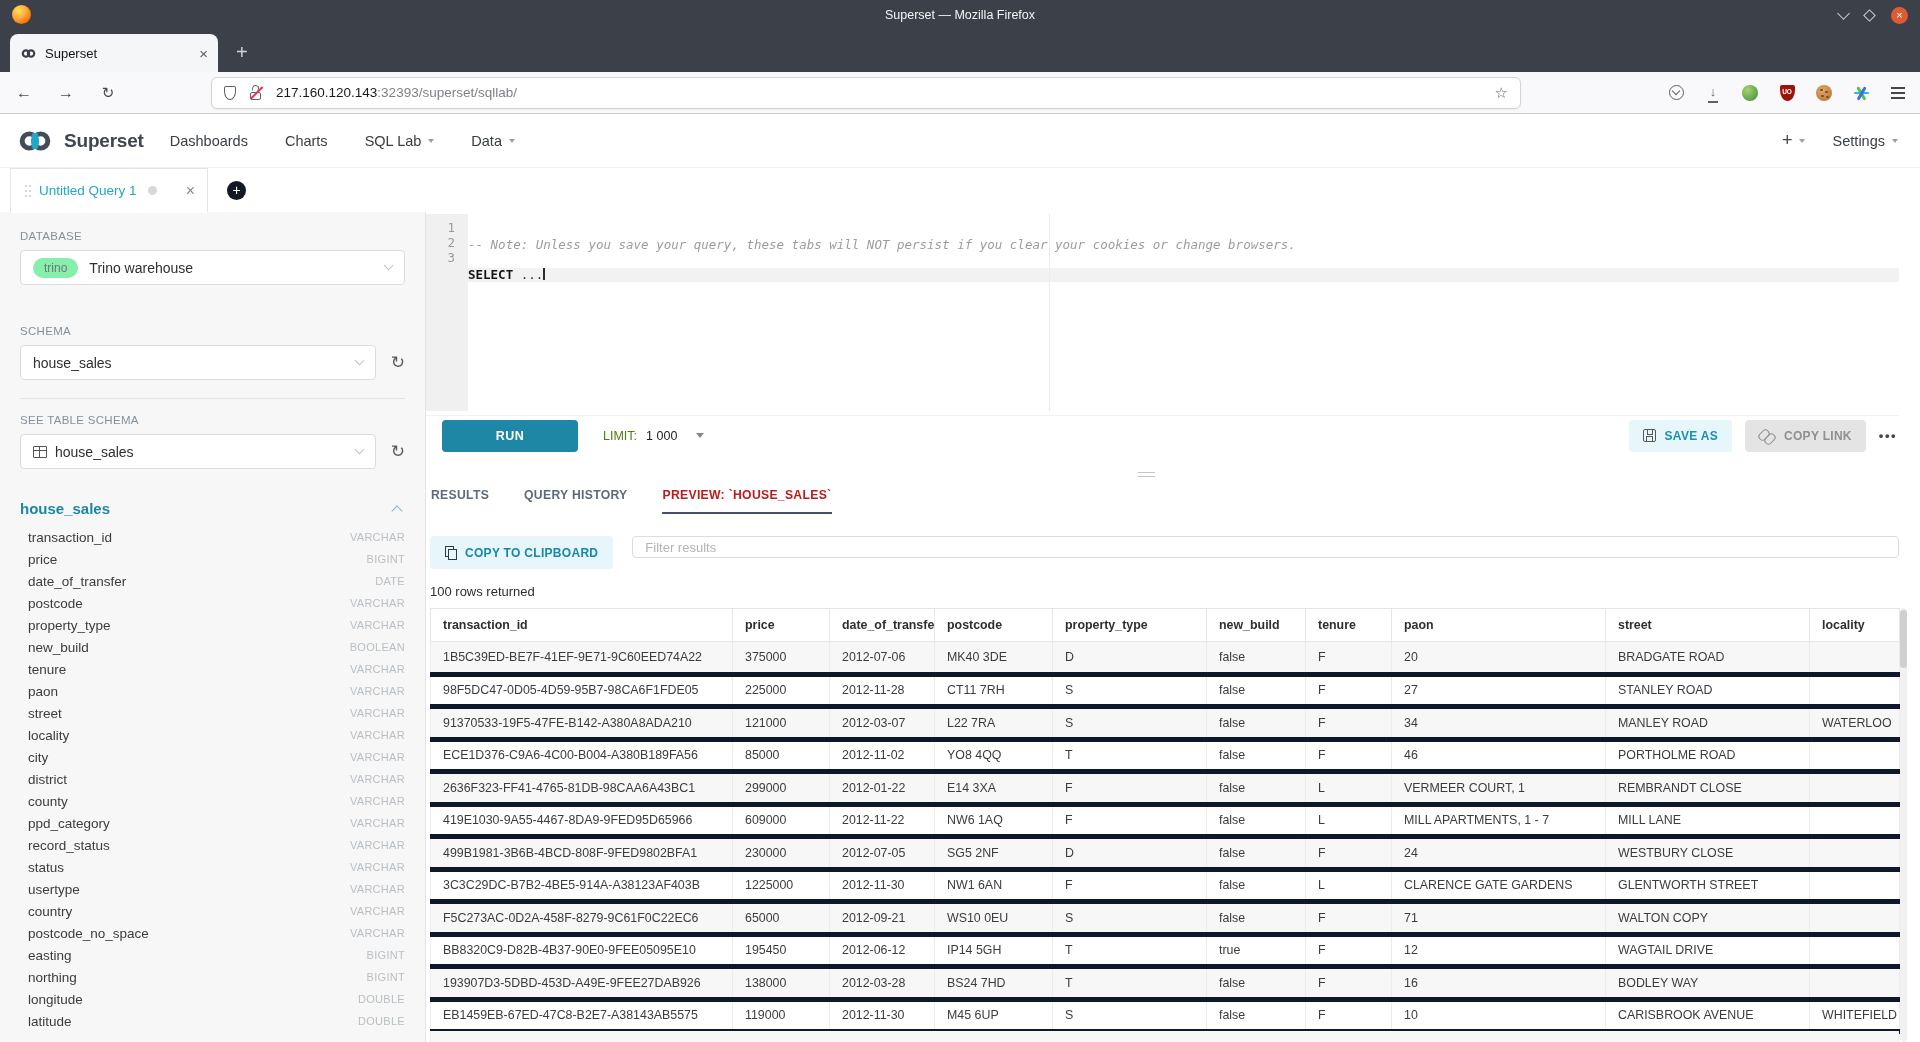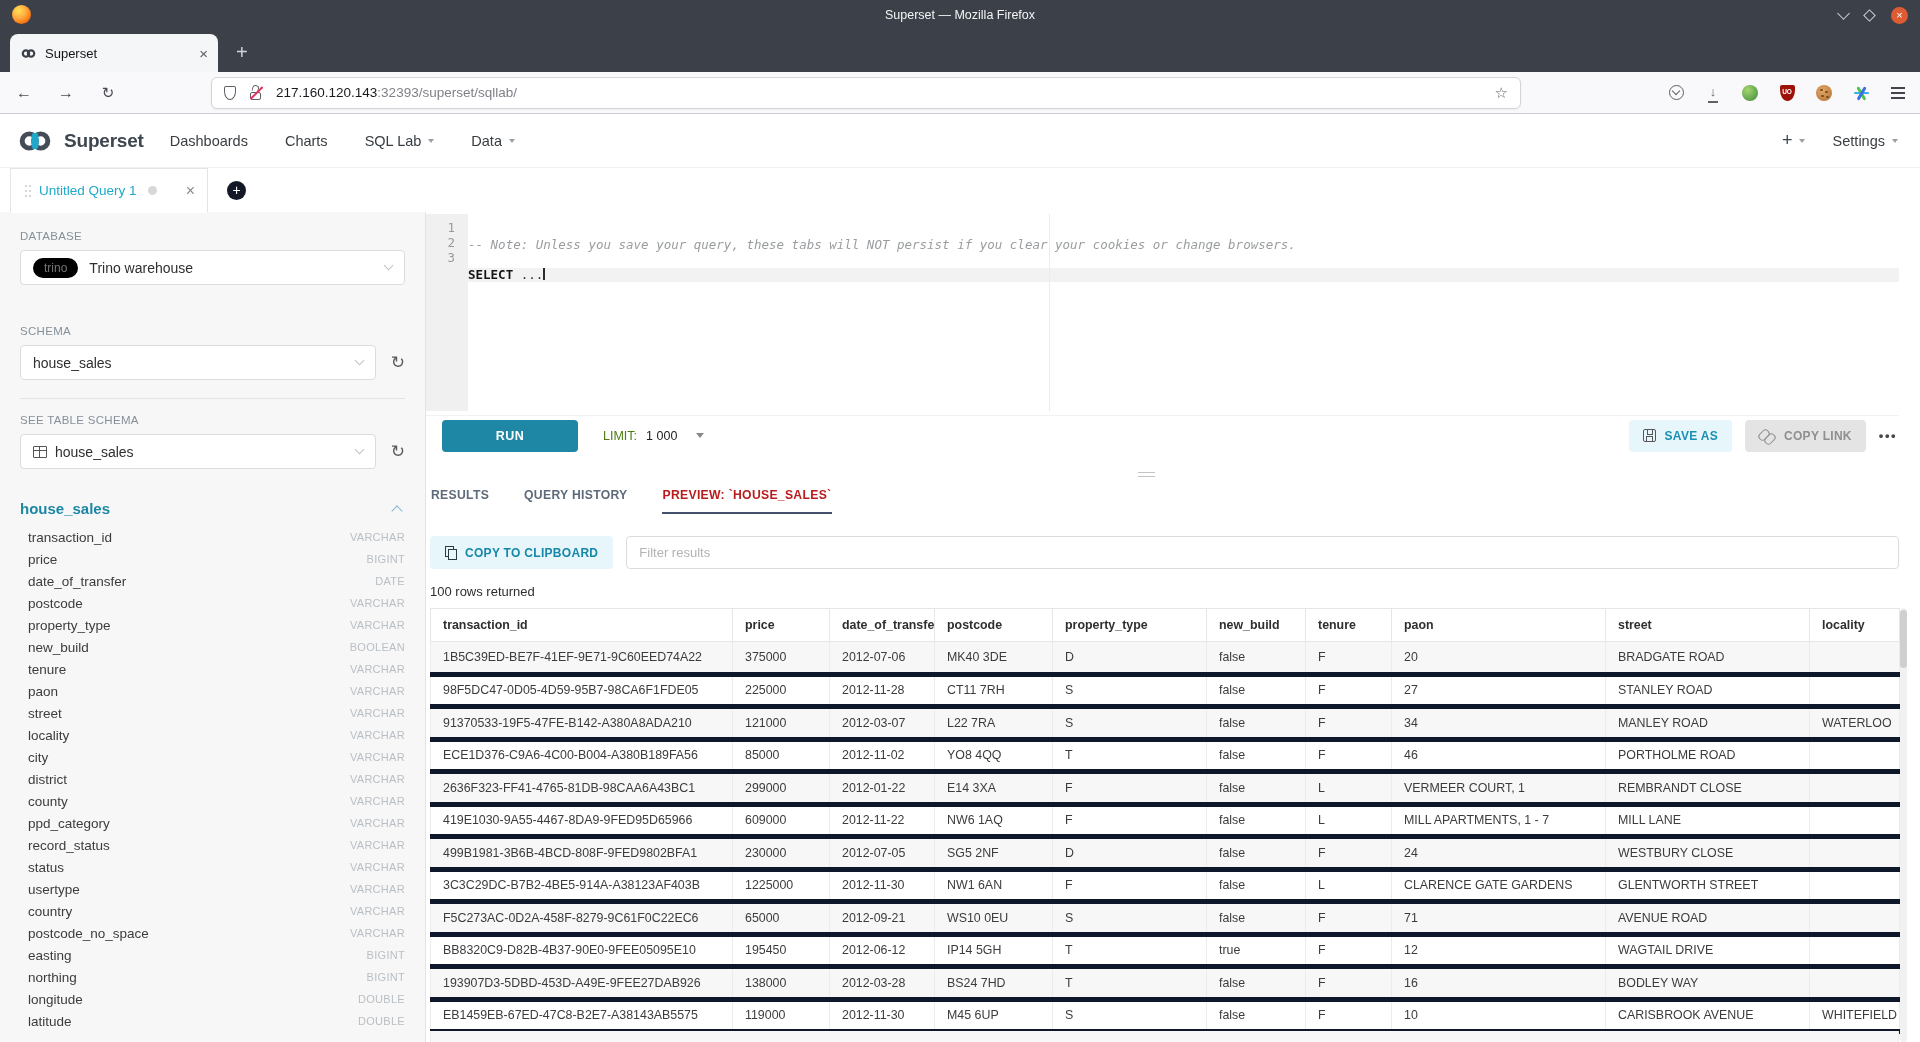--- a/index.html
+++ b/index.html
@@ -88,21 +88,21 @@
   .add-tab{align-self:center;margin-left:19px;width:19px;height:19px;border-radius:50%;background:#131827;color:#fff;
     font-size:14px;line-height:18px;text-align:center}
   .add-tab::before{content:"+"}
 
   
   .main{position:absolute;top:212px;left:0;right:0;bottom:0;display:flex}
   .sidebar{width:426px;background:#f7f7f7;border-right:1px solid #e3e3e3;padding:18px 20px 0}
   .side-label{font-size:11.5px;color:#85909a;letter-spacing:.3px;margin-bottom:8px}
   .select{height:35px;background:#fff;border:1px solid #dcdcdc;border-radius:4px;display:flex;align-items:center;padding:0 12px}
   .chev-down{width:7px;height:7px;border-right:1.6px solid #c3c3c3;border-bottom:1.6px solid #c3c3c3;transform:rotate(45deg);margin-top:-4px;margin-left:auto}
-  .db-pill{background:#000000;border-radius:11px;padding:3px 11px;font-size:12px;color:#757575;margin-right:11px}
+  .db-pill{background:#86efac;border-radius:11px;padding:3px 11px;font-size:12px;color:#757575;margin-right:11px}
   .select-value{font-size:14px;color:#2f2f2f}
   .mt22{margin-top:40px}
   .row-refresh{display:flex;align-items:center;gap:15px}
   .row-refresh .select{flex:1}
   .icon-refresh{color:#595959;font-size:17px}
   .icon-refresh::before{content:"↻"}
   .side-divider{height:1px;background:#e4e4e4;margin:18px 0 15px}
   .icon-grid{position:relative;width:14px;height:12px;border:1.5px solid #555;border-radius:1px;margin-right:8px}
   .icon-grid::before{content:"";position:absolute;left:0;right:0;top:3px;height:1.5px;background:#555}
   .icon-grid::after{content:"";position:absolute;top:0;bottom:0;left:4.5px;width:1.5px;background:#555}
@@ -151,27 +151,27 @@
   .icon-chain::after{left:7px;top:5px}
   .more-dots{color:#4a4a4a;font-size:13px;font-weight:bold;letter-spacing:1.5px;margin-right:2px}
   .more-dots::before{content:"•••"}
 
   
   .south{position:absolute;top:243px;left:0;right:0;bottom:0}
   .drag-handle{position:absolute;top:17px;left:712px;width:17px;height:5px;border-top:1px solid #c4c4c4;border-bottom:1px solid #c4c4c4}
   .res-tabs{position:absolute;top:29px;left:4px;display:flex;gap:33px}
   .res-tab{font-size:12.2px;font-weight:bold;letter-spacing:.3px;color:#5d6a79;padding:4px 1px 10px}
   .res-tab.active{color:#b91c1c;border-bottom:2.5px solid #45516b}
-  .filter-row{position:absolute;top:81px;left:4px;right:21px;display:flex;gap:13px}
+  .filter-row{position:absolute;top:81px;left:4px;right:21px;display:flex;gap:19px}
   .copy-clip-btn{height:33px;padding:0 15px;background:#e7f6fb;border:none;border-radius:4px;color:#1787a8;
     font-weight:bold;font-size:12px;letter-spacing:.3px;display:flex;align-items:center;gap:9px;font-family:inherit}
   .icon-copy{position:relative;width:11px;height:13px}
   .icon-copy::before{content:"";position:absolute;left:0;top:0;width:7px;height:9px;border:1.6px solid #2e3a42;background:#e7f6fb}
   .icon-copy::after{content:"";position:absolute;left:3px;top:3px;width:7px;height:9px;border:1.6px solid #2e3a42;background:#e7f6fb}
-  .filter-input{flex:1;height:33px;border:1px solid #dcdcdc;border-radius:4px;padding:0 12px;font-size:13px;color:#333;font-family:inherit;outline:none}
+  .filter-input{flex:1;height:22px;border:1px solid #dcdcdc;border-radius:4px;padding:0 12px;font-size:13px;color:#333;font-family:inherit;outline:none}
   .filter-input::placeholder{color:#b3b3b3}
   .rows-returned{position:absolute;top:129px;left:4px;font-size:13px;color:#2e2e2e}
 
   .table-wrap{position:absolute;top:153px;left:4px;width:1477px;bottom:0;overflow:hidden}
   table.results{width:1469px;border-collapse:collapse;table-layout:fixed;font-size:12.4px;color:#3c3c3c}
   table.results th{font-weight:bold;text-align:left;height:33px;padding:0 12px;background:#fff;color:#2f2f2f;
     border:1px solid #e6e6e6;overflow:hidden;white-space:nowrap}
   table.results td{height:32.5px;padding:0 12px;border-left:1px solid #ececec;border-right:1px solid #ececec;
     overflow:hidden;white-space:nowrap}
   table.results tbody tr:nth-child(odd){background:#f7f7f7}
@@ -635,21 +635,21 @@
                 </tr>
                 <tr>
                   <td>F5C273AC-0D2A-458F-8279-9C61F0C22EC6</td>
                   <td>65000</td>
                   <td>2012-09-21</td>
                   <td>WS10 0EU</td>
                   <td>S</td>
                   <td>false</td>
                   <td>F</td>
                   <td>71</td>
-                  <td>AVENUE ROAD</td>
+                  <td>WALTON COPY</td>
                   <td></td>
                 </tr>
                 <tr>
                   <td>BB8320C9-D82B-4B37-90E0-9FEE05095E10</td>
                   <td>195450</td>
                   <td>2012-06-12</td>
                   <td>IP14 5GH</td>
                   <td>T</td>
                   <td>true</td>
                   <td>F</td>

